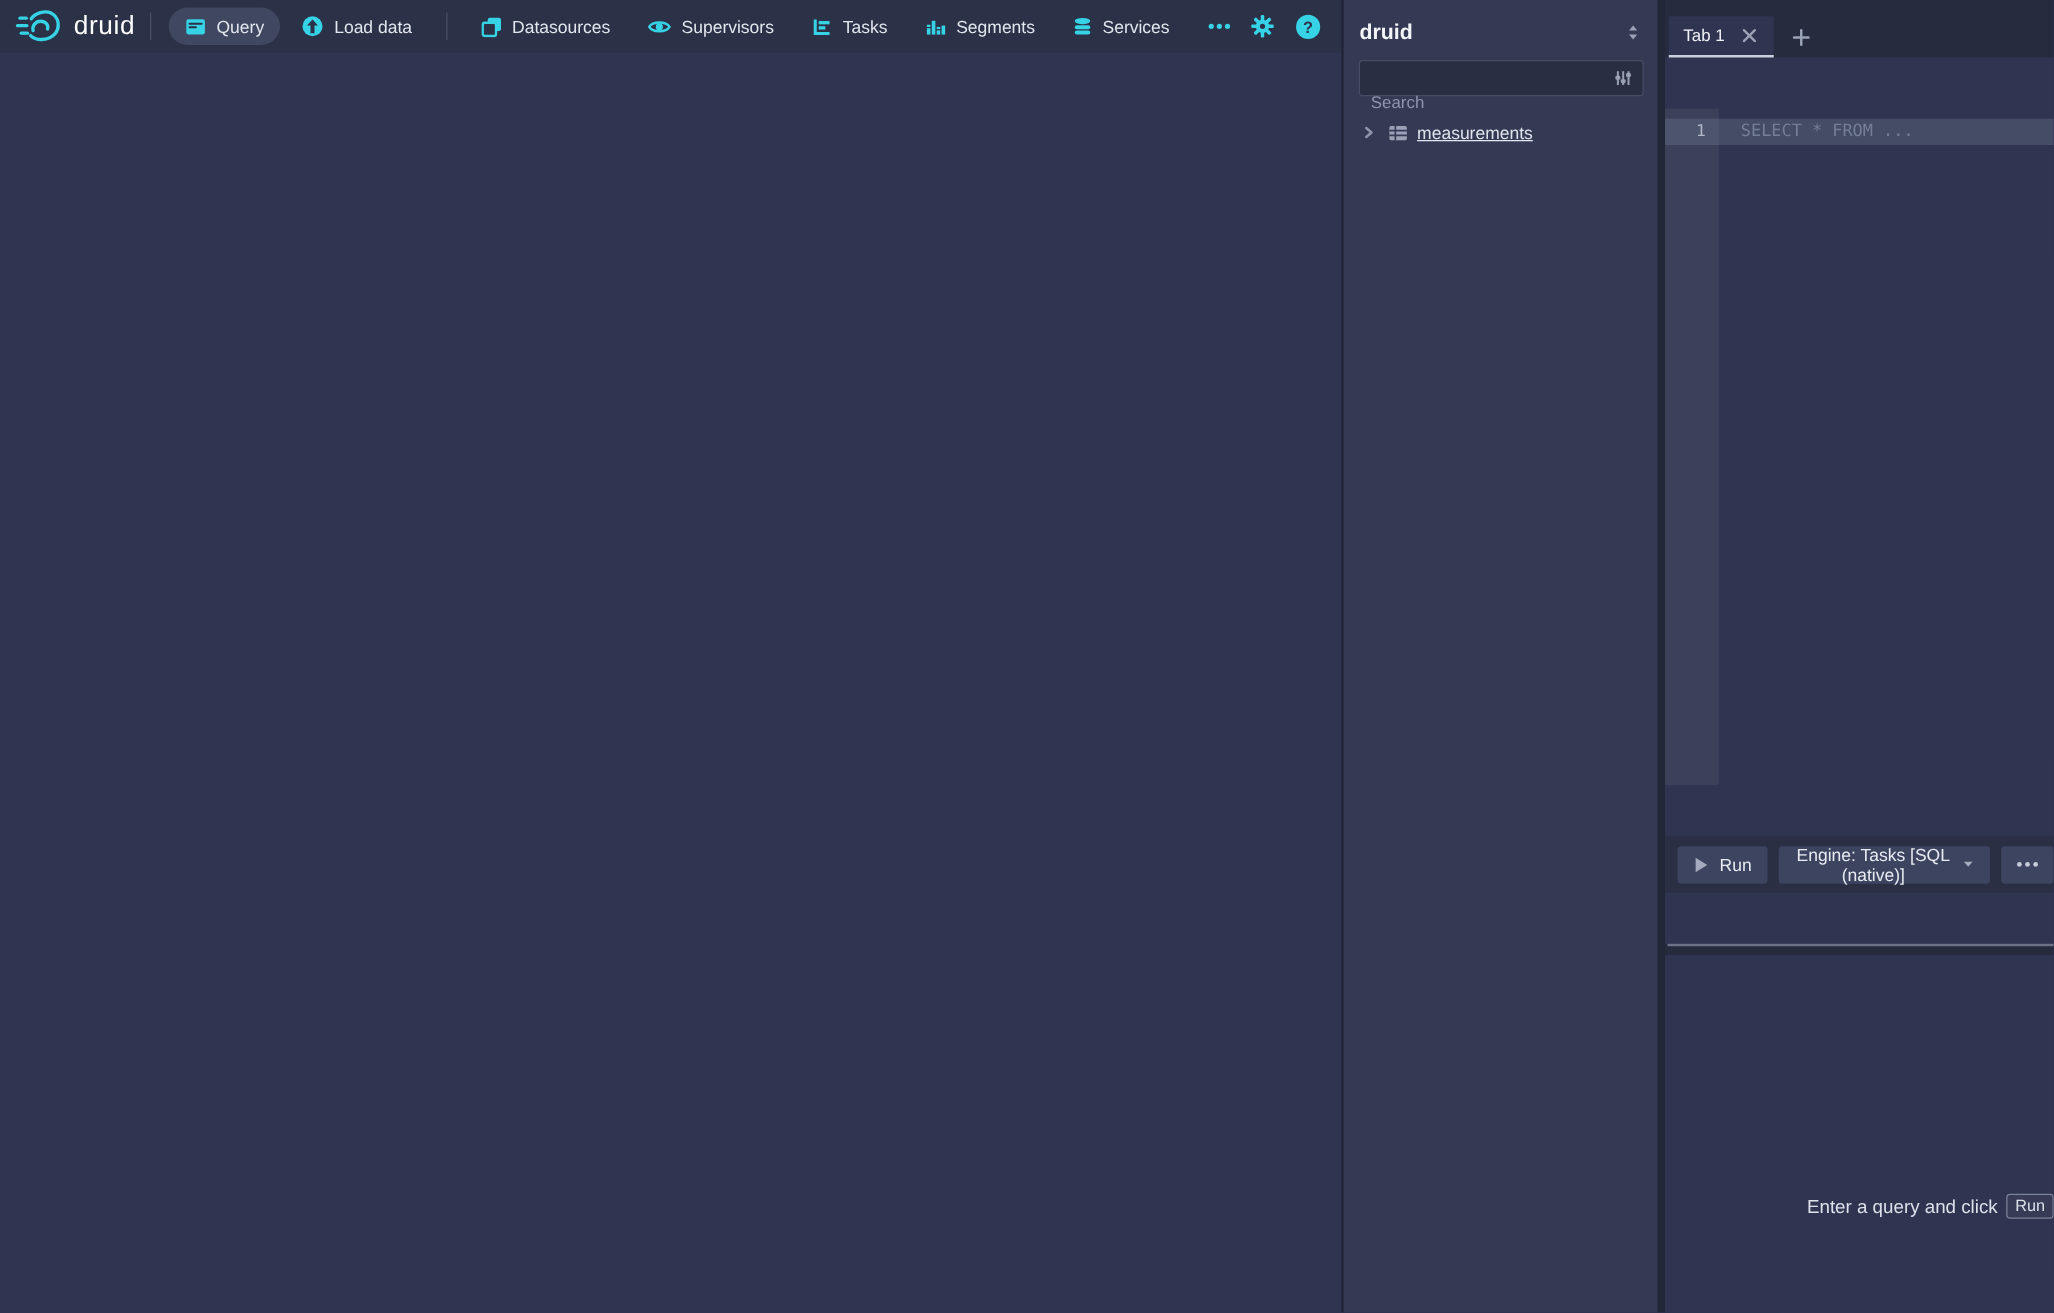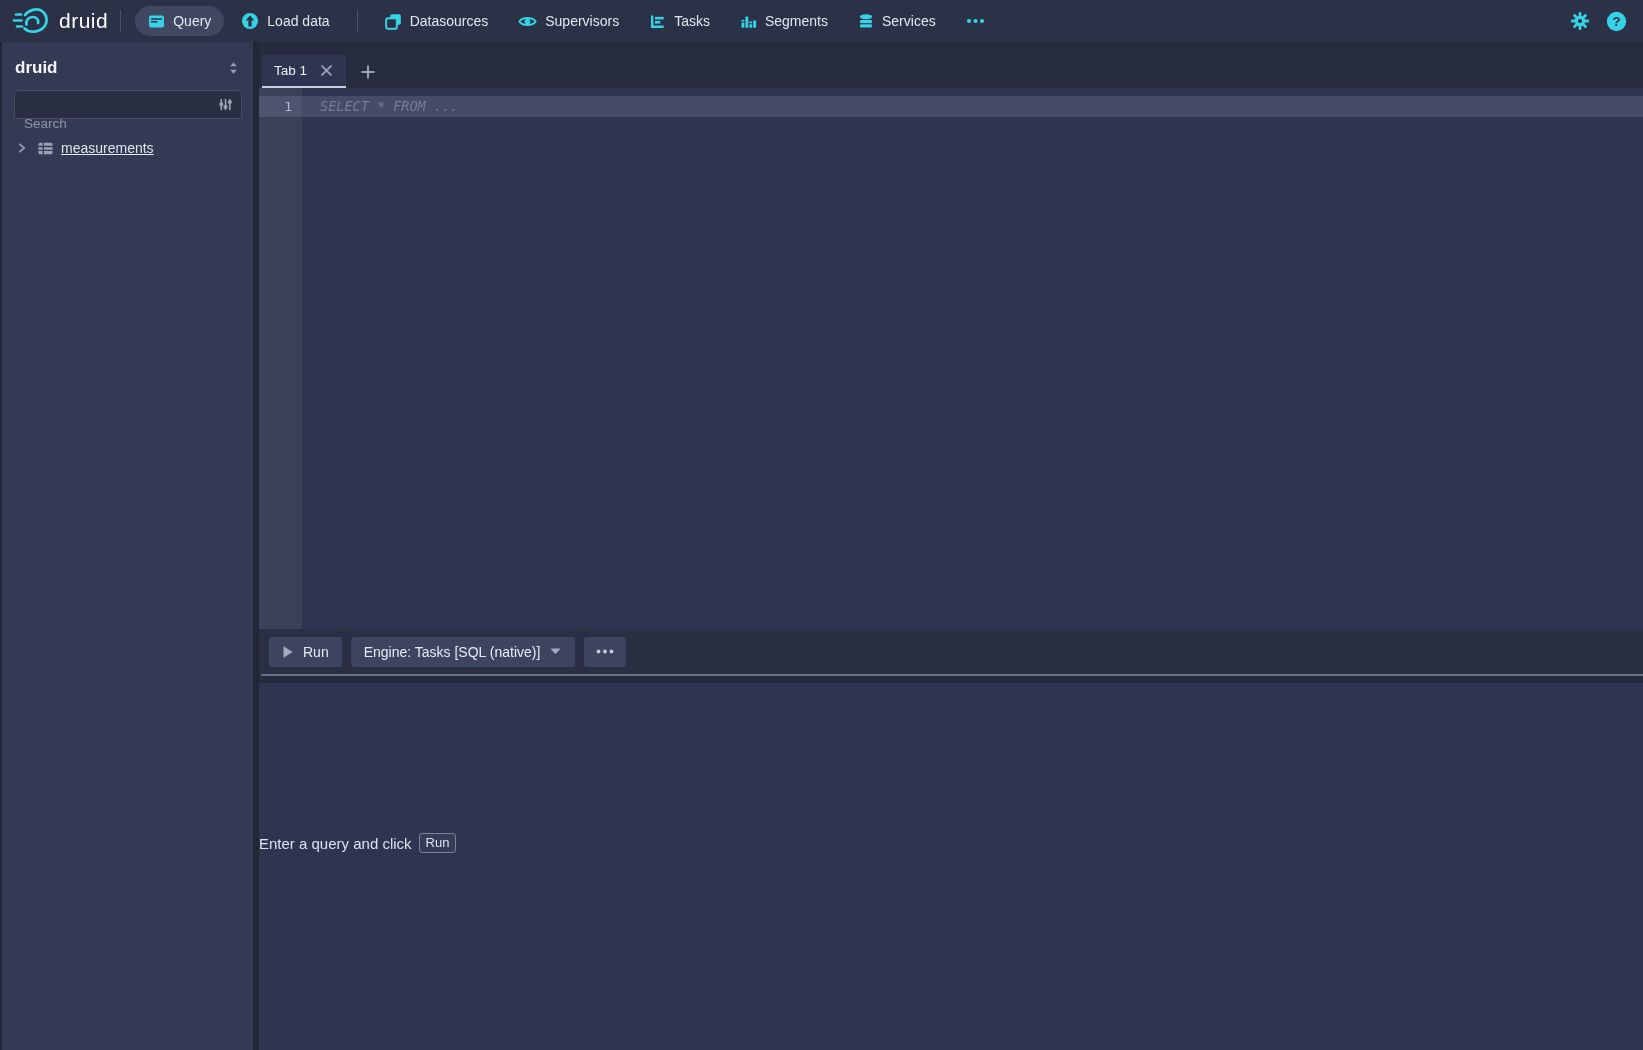--- a/index.html
+++ b/index.html
@@ -1,19 +1,19 @@
 <!DOCTYPE html>
 <html><head>
 <meta charset="utf-8">
 <style>
   * { margin:0; padding:0; box-sizing:border-box; }
   html,body { width:1643px; height:1050px; overflow:hidden; }
   body { font-family:"Liberation Sans", sans-serif; background:#2f3450; color:#e6e9f1; }
 
-  .app { width:1643px; height:1050px; display:flex; flex-direction:column; }
+  .app { width:1643px; height:1050px; display:flex; flex-direction:row; }
 
   
   .navbar { height:42px; background:#2b3146; display:flex; align-items:center; padding:0 8px 0 12px; flex:none; }
   .brand { display:flex; align-items:center; gap:7px; cursor:pointer; }
   .brand-text { color:#fdfdfe; font-size:21px; letter-spacing:.5px; font-weight:500; }
   .vdiv { width:1px; height:22px; background:#4a5069; margin:0 12px; flex:none; }
   .nav-items { display:flex; align-items:center; height:100%; }
   .nav-item { display:flex; align-items:center; gap:8px; height:30px; padding:0 13px; margin:0 2px;
               background:transparent; border:none; color:#e2e6ee; font-size:14px; font-family:inherit;
               border-radius:15px; cursor:pointer; white-space:nowrap; }
@@ -34,52 +34,52 @@
   .search-box input { flex:1; background:transparent; border:none; outline:none; color:#dfe3ec;
                       font-size:13.5px; font-family:inherit; min-width:0;margin-top:37px; }
   .search-box input::placeholder { color:#8d95ab; }
   .tree { padding-top:4px; }
   .tree-row { display:flex; align-items:center; height:30px; padding-left:12px; gap:7px; cursor:pointer;text-decoration:underline; }
   .tree-label { font-size:14px; color:#e0e3ec; }
 
   .v-splitter { width:6px; flex:none; background:#222738; cursor:col-resize; }
 
   
-  .main { flex:1; display:flex; flex-direction:column; min-width:0; }
+  .main { flex:1; display:flex; flex-direction:column; min-width:0;gap:41px; }
 
   .tabbar { height:46px; flex:none; background:#262b3e; display:flex; align-items:flex-end; padding-left:3px; }
   .tab { height:33px; background:#2f3550; display:flex; align-items:center; padding:0 12px;
          border-bottom:2px solid #c9cfdc; cursor:pointer; }
   .tab-label { font-size:13.5px; color:#f0f2f7; }
   .tab-close { margin-left:12px; display:flex; align-items:center; background:none; border:none; cursor:pointer; padding:2px; }
   .tab-add { width:36px; height:33px; display:flex; align-items:center; justify-content:center;
              background:none; border:none; cursor:pointer; margin-left:4px; }
 
   
   .editor { height:541px; flex:none; position:relative; background:#2f3450; cursor:text; }
   .gutter { position:absolute; left:0; top:0; bottom:0; width:43px; background:#3a4159; }
   .active-line { position:absolute; left:0; right:0; top:8px; height:21px; background:#454c66; }
   .active-gutter { position:absolute; left:0; top:8px; height:21px; width:43px; background:#4d546d;
                    display:flex; align-items:center; justify-content:flex-end; padding-right:10px; }
   .line-num { font-family:"DejaVu Sans Mono", monospace; font-size:13px; color:#b2b8ca; }
   .editor-placeholder { position:absolute; left:61px; top:10px; font-family:"DejaVu Sans Mono", monospace;
-                        font-style:italic; font-size:13.5px; color:#747e99; }
+                        font-size:13.5px; color:#747e99; }
 
   
   .runbar { height:45px; flex:none; background:#2a2f44; display:flex; align-items:center; padding-left:10px; gap:9px; }
   .run-btn, .engine-btn, .more-btn { height:30px; background:#3d4460; border:none; border-radius:3px;
         color:#e8ebf2; font-size:14px; font-family:inherit; display:flex; align-items:center; gap:9px;
         padding:0 13px; cursor:pointer; }
   .more-btn { padding:0 12px; }
 
   .h-splitter { height:9px; flex:none; background:#252a3d; position:relative; cursor:row-resize; }
   .h-splitter::before { content:""; position:absolute; left:2px; right:0; top:0; height:2px; background:#6b7186; }
 
   
-  .results { flex:1; background:#2f3450; display:flex; justify-content:flex-start; align-items:flex-start; }
+  .results { flex:1; background:#2f3450; display:flex; justify-content:flex-end; align-items:flex-start; }
   .empty-msg { margin-top:150px; display:flex; align-items:center; font-size:15px; color:#dde1eb; }
   .kbd { margin-left:7px; border:1px solid #7b8299; border-radius:3px; padding:1px 6px 2px;
          font-size:13px; color:#dde1eb; background:rgba(255,255,255,0.04); }
 </style>
 </head>
 <body>
 
 <div class="app">
 
   <header class="navbar">

